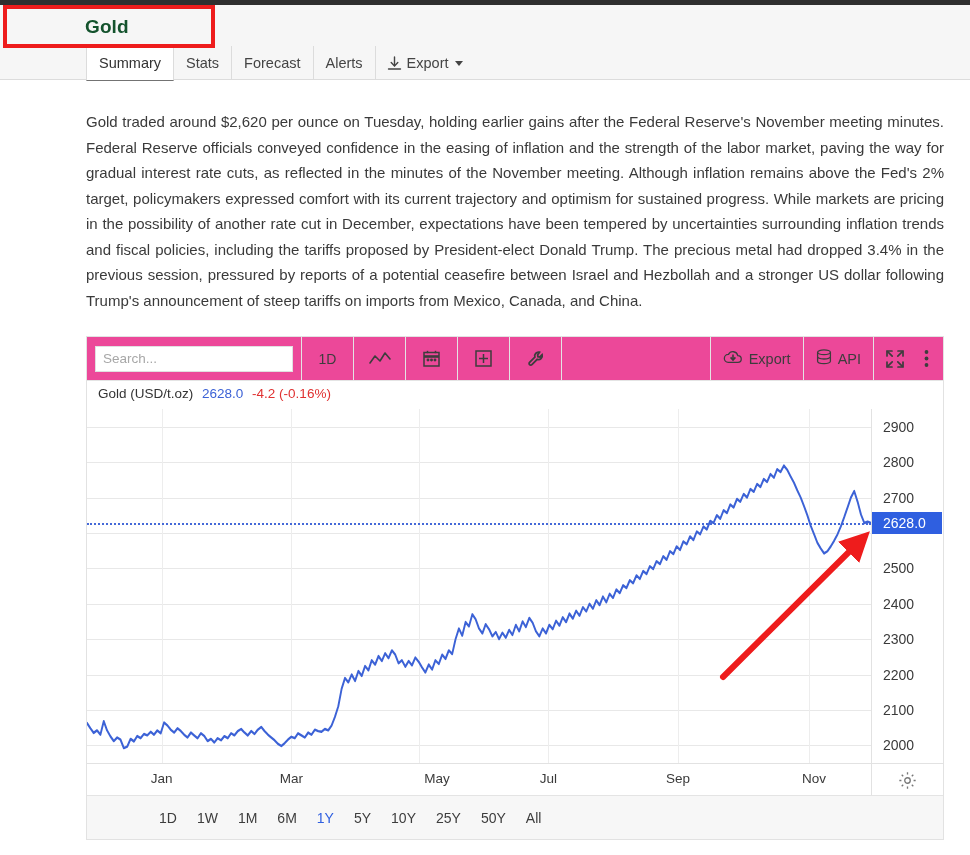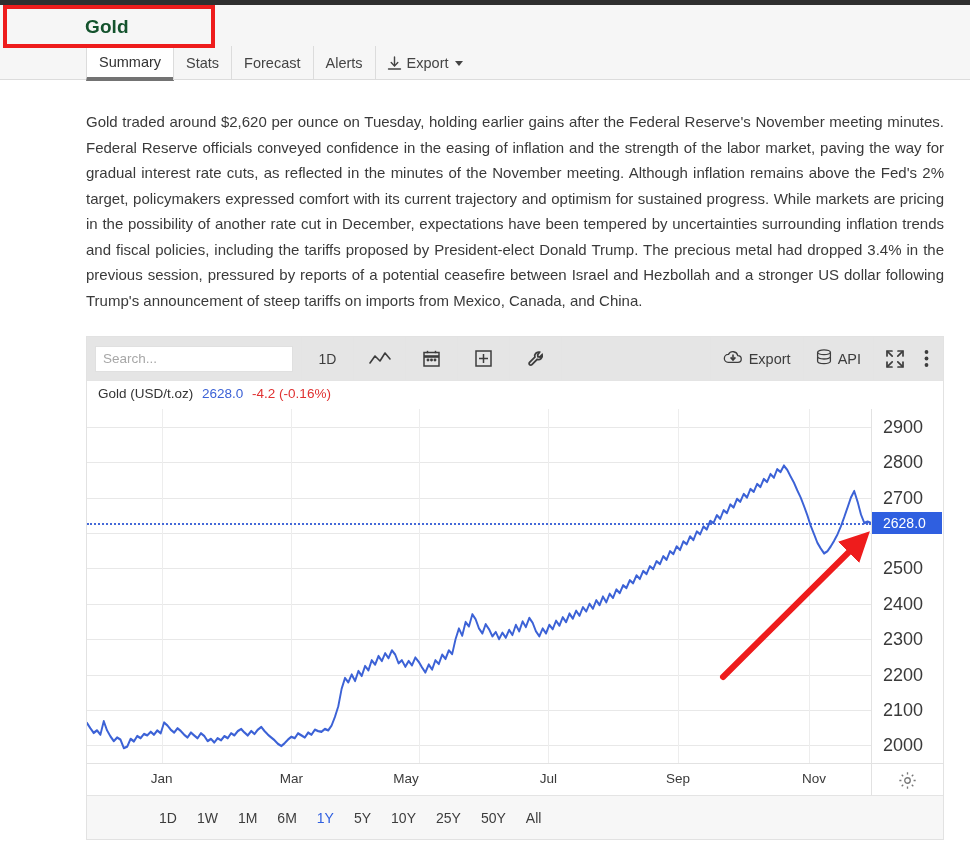--- a/index.html
+++ b/index.html
@@ -29,42 +29,42 @@
     position:absolute; left:0; top:46px; width:970px; height:34px;
     background:#f6f6f6; border-bottom:1px solid #dcdcdc;
   }
   .tabs{ position:absolute; left:86px; top:0; height:34px; display:flex; align-items:stretch; }
   .tab{
     display:flex; align-items:center; padding:0 12px;
     font-size:14.5px; color:#444; cursor:pointer;
     border-left:1px solid #dcdcdc; border-right:1px solid #dcdcdc;
     margin-right:-1px; background:transparent; white-space:nowrap;
   }
-  .tab.active{ background:#ffffff; border-bottom:4px solid #737373; margin-bottom:-1px; color:#333; }
+  .tab.active{ background:#ffffff; border-bottom:1px solid #737373; margin-bottom:-1px; color:#333; }
   .tab.plain{ border-left:none; border-right:none; }
   .tab .dlicon{ margin-right:5px; display:inline-flex; }
   .caret{
     display:inline-block; width:0; height:0; margin-left:6px;
     border-left:4px solid transparent; border-right:4px solid transparent;
     border-top:5px solid #444;
   }
 
   
   .article{
     position:absolute; left:86px; top:94px; width:858px;
     font-size:15px; line-height:25.5px; text-align:justify; color:#3a3a3a;
   }
 
   
   .panel{
     position:absolute; left:86px; top:336px; width:858px; height:504px;
     background:#ffffff; border:1px solid #e2e2e2;
   }
   .chart-toolbar{
-    position:relative; height:44px; background:#e5e5e5;
+    position:relative; height:44px; background:#ec4899;
     border-bottom:1px solid #e4e4e4; display:flex; align-items:center;
   }
   .search-wrap{ width:215px; height:44px; display:flex; align-items:center; padding:0 8px;
     border-right:1px solid #e4e4e4; }
   .search-input{
     width:100%; height:26px; border:1px solid #e0e0e0; background:#fff;
     font-size:13.5px; color:#333; padding:0 7px; outline:none;
     font-family:"Liberation Sans", sans-serif;
   }
   .search-input::placeholder{ color:#a7a7a7; }
@@ -93,21 +93,21 @@
     position:absolute; left:0; right:0; height:0;
     border-top:2px dotted #3c62d6; opacity:.95; z-index:3;
   }
   .svg-line{ position:absolute; left:0; top:0; width:100%; height:100%; z-index:2; }
 
   .yaxis{
     position:absolute; right:0; top:28px; bottom:33px; width:72px;
     border-left:1px solid #e2e2e2;
   }
   .ytick{
-    position:absolute; left:11px; font-size:18px; color:#3a3a3a;
+    position:absolute; left:11px; font-size:14px; color:#3a3a3a;
     transform:translateY(-50%); white-space:nowrap;
   }
   .ybadge{
     position:absolute; left:0; width:70px; height:22px; background:#2f5fe0; color:#fff;
     font-size:14px; display:flex; align-items:center; padding-left:11px;
     transform:translateY(-50%); z-index:5;
   }
 
   .xaxis{
     position:absolute; left:0; right:72px; bottom:0; height:33px;
@@ -303,21 +303,21 @@
         <div class="ytick" style="top: 194.7px;">2400</div>
         <div class="ytick" style="top: 230.1px;">2300</div>
         <div class="ytick" style="top: 265.5px;">2200</div>
         <div class="ytick" style="top: 300.9px;">2100</div>
         <div class="ytick" style="top: 336.3px;">2000</div>
         <div class="ybadge" style="top: 113.988px; background: rgb(47, 95, 224);">2628.0</div>
       </div>
     <div class="xaxis" id="xaxis">
         <div class="xtick" style="left: 74.67px;">Jan</div>
         <div class="xtick" style="left: 204.36px;">Mar</div>
-        <div class="xtick" style="left: 319px;">May</div>
+        <div class="xtick" style="left: 350px;">May</div>
         <div class="xtick" style="left: 461.382px;">Jul</div>
         <div class="xtick" style="left: 591.072px;">Sep</div>
         <div class="xtick" style="left: 727px;">Nov</div>
       </div>
 
     <div class="gear-cell">
       <svg width="19" height="19" viewBox="0 0 20 20" fill="none" stroke="#777" stroke-width="1.4">
         <circle cx="10" cy="10" r="2.9"></circle>
         <path d="M10 1.4v2.2M10 16.4v2.2M1.4 10h2.2M16.4 10h2.2M3.9 3.9l1.6 1.6M14.5 14.5l1.6 1.6M16.1 3.9l-1.6 1.6M5.5 14.5l-1.6 1.6"></path>
       </svg>

